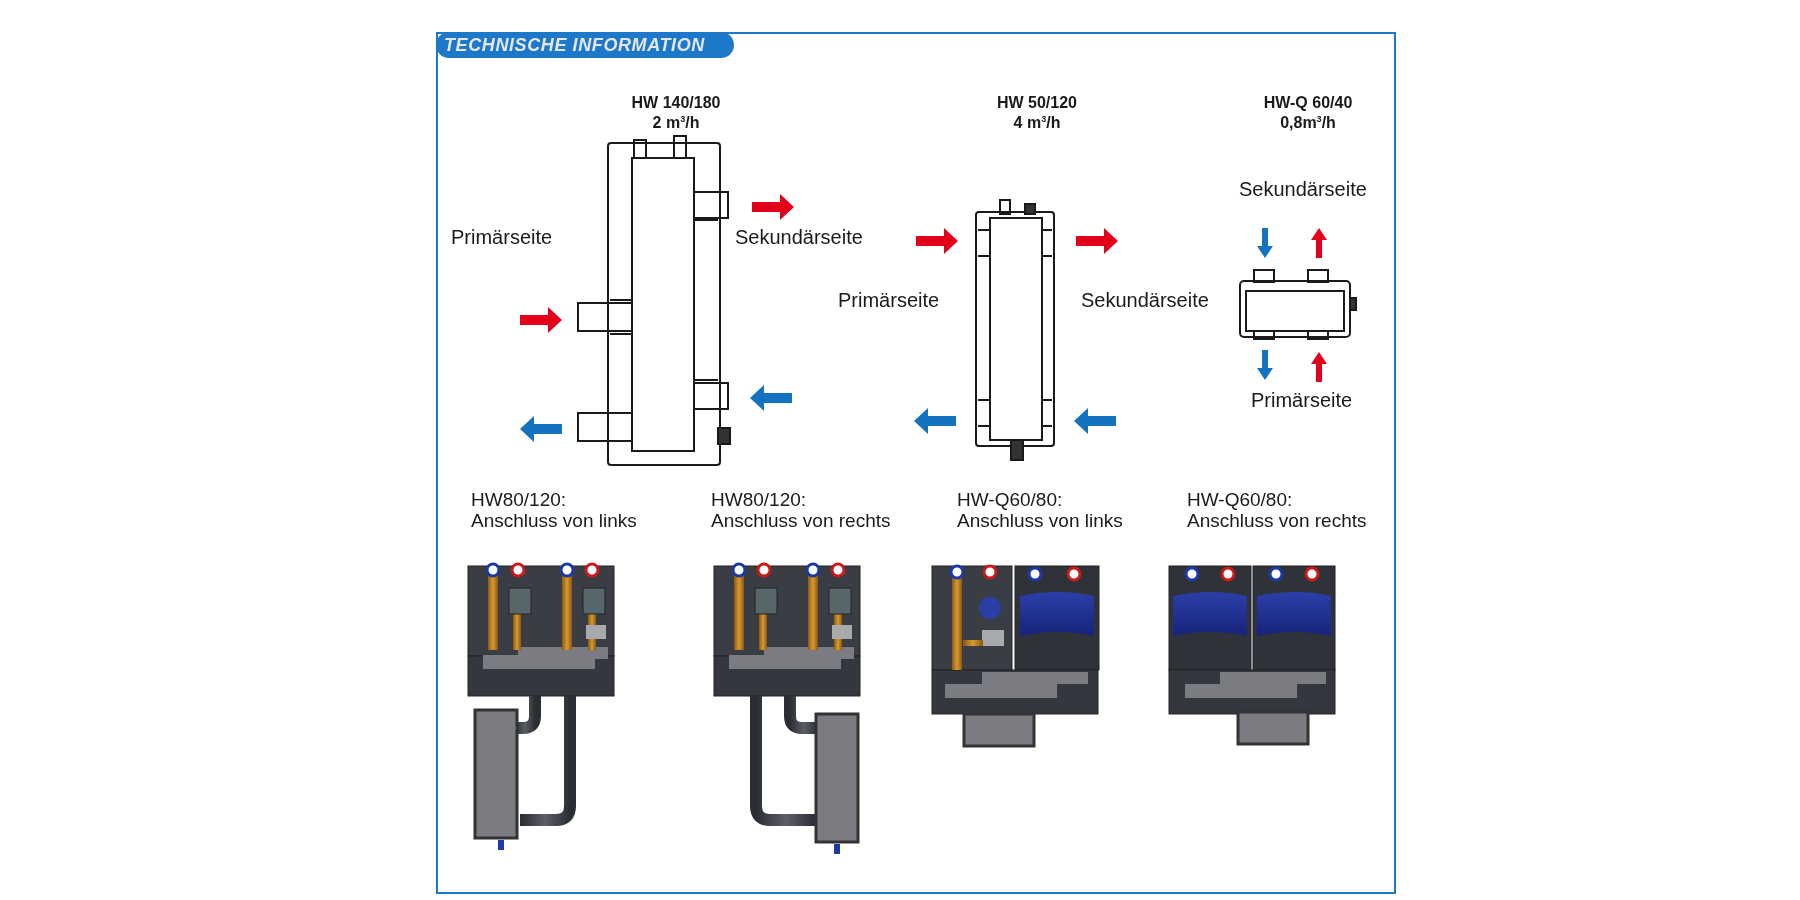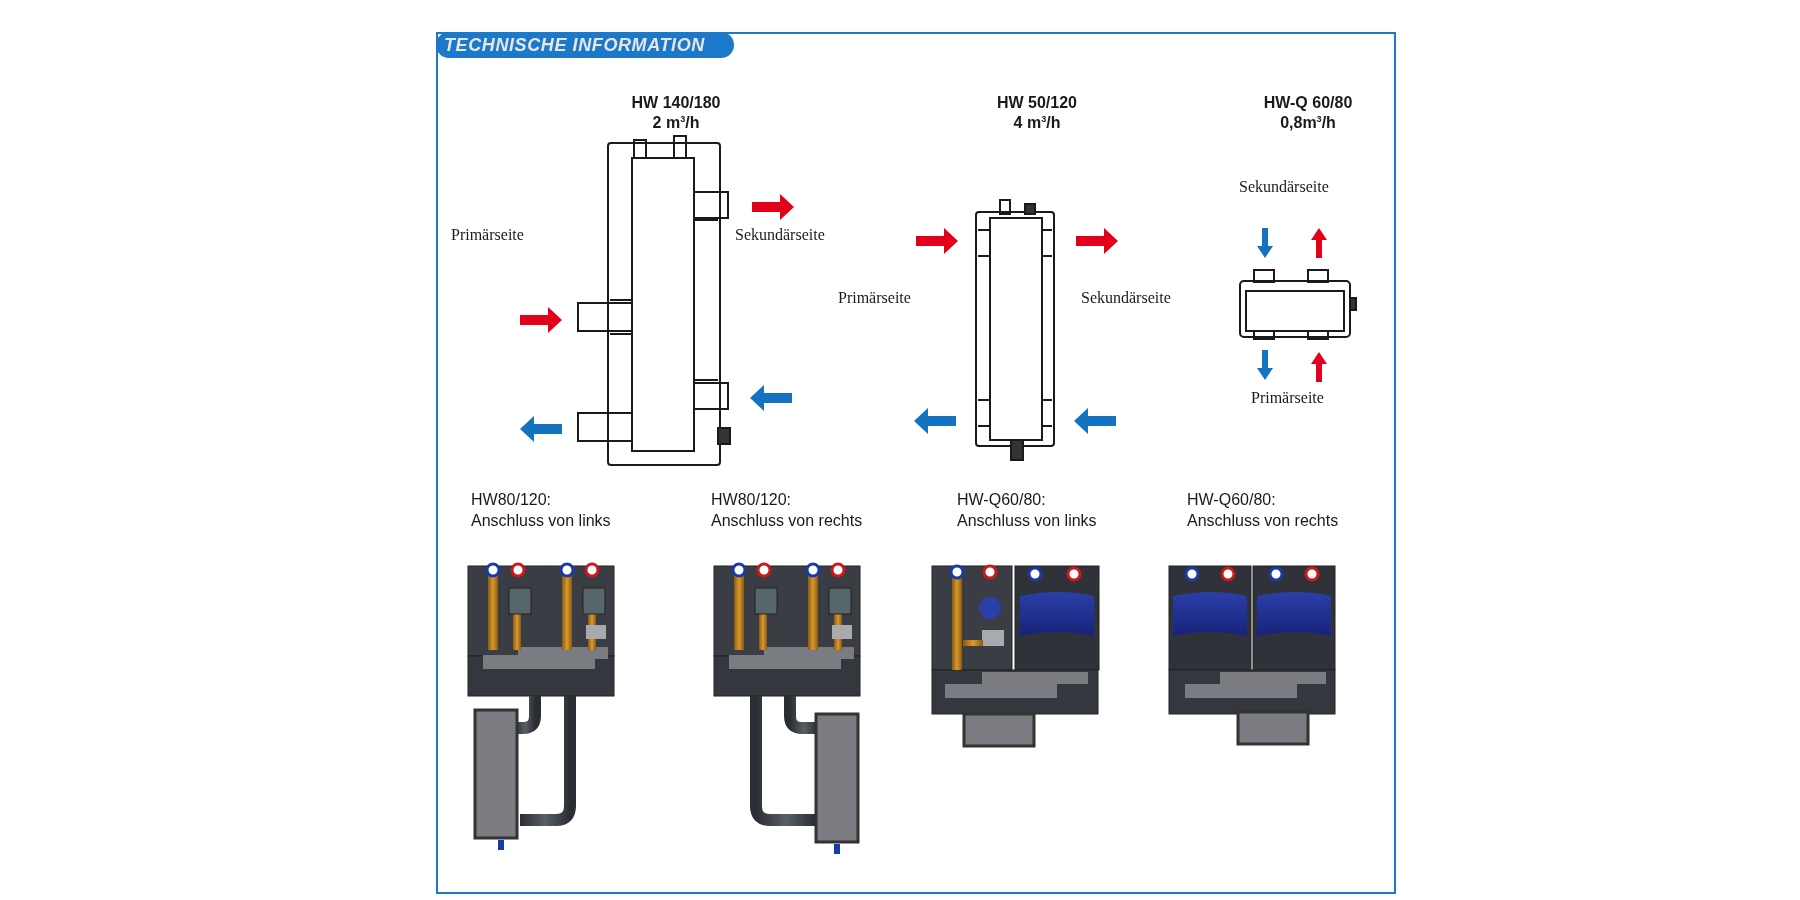--- a/index.html
+++ b/index.html
@@ -7,40 +7,40 @@
          font-family:"Liberation Sans", sans-serif; color:#1a1a1a; }
   .frame { position:absolute; left:436px; top:32px; width:956px; height:858px;
            border:2px solid #1c78c8; box-sizing:content-box; }
   .header-label { position:absolute; left:436px; top:32px; width:298px; height:26px;
                   background:#1c78c8; color:#e6e6e6; font-weight:bold; font-style:italic;
                   font-size:18px; letter-spacing:0.6px; line-height:26px; padding-left:8px;
                   box-sizing:border-box;border-radius:13px; }
   .model-title { position:absolute; text-align:center; font-weight:bold; font-size:16px;
                  line-height:16px; width:200px; }
   .model-title sup { font-size:9px; }
-  .lbl { position:absolute; font-size:16px; white-space:nowrap;font-family:Liberation Serif, serif; }
-  .caption { position:absolute; font-size:16px; line-height:21px; white-space:nowrap; }
+  .lbl { position:absolute; font-size:20px; white-space:nowrap; }
+  .caption { position:absolute; font-size:19px; line-height:21px; white-space:nowrap; }
   svg { position:absolute; overflow:visible; }
 </style>
 </head>
 <body>
 
 <div class="frame"></div>
 <div class="header-label">TECHNISCHE INFORMATION</div>
 
 <div class="model-title" style="left:576px; top:95px;">
   <div>HW 140/180</div>
   <div><span>2 m</span><sup>3</sup><span>/h</span></div>
 </div>
 <div class="model-title" style="left:937px; top:95px;">
   <div>HW 50/120</div>
   <div><span>4 m</span><sup>3</sup><span>/h</span></div>
 </div>
 <div class="model-title" style="left:1208px; top:95px;">
-  <div>HW-Q 60/80</div>
+  <div>HW-Q 60/40</div>
   <div><span>0,8m</span><sup>3</sup><span>/h</span></div>
 </div>
 
 <div class="lbl" style="left:451px; top:226px;">Primärseite</div>
 <div class="lbl" style="left:735px; top:226px;">Sekundärseite</div>
 <div class="lbl" style="left:838px; top:289px;">Primärseite</div>
 <div class="lbl" style="left:1081px; top:289px;">Sekundärseite</div>
 <div class="lbl" style="left:1239px; top:178px;">Sekundärseite</div>
 <div class="lbl" style="left:1251px; top:389px;">Primärseite</div>
 

